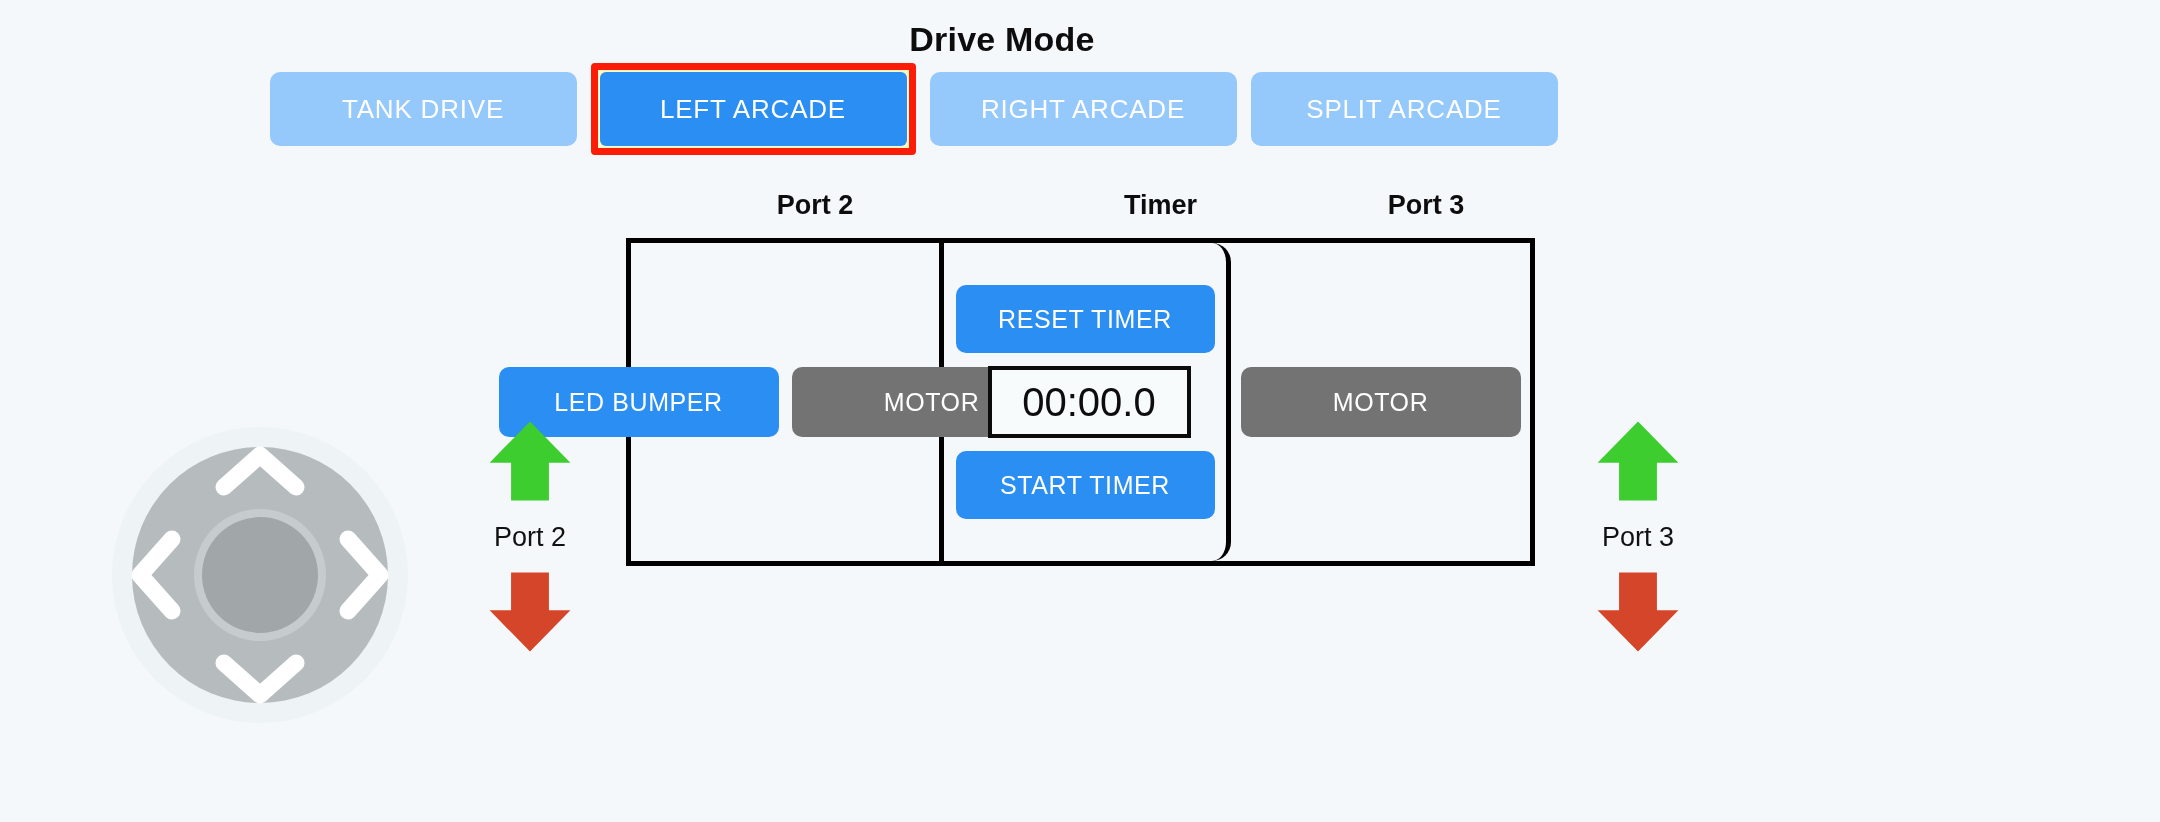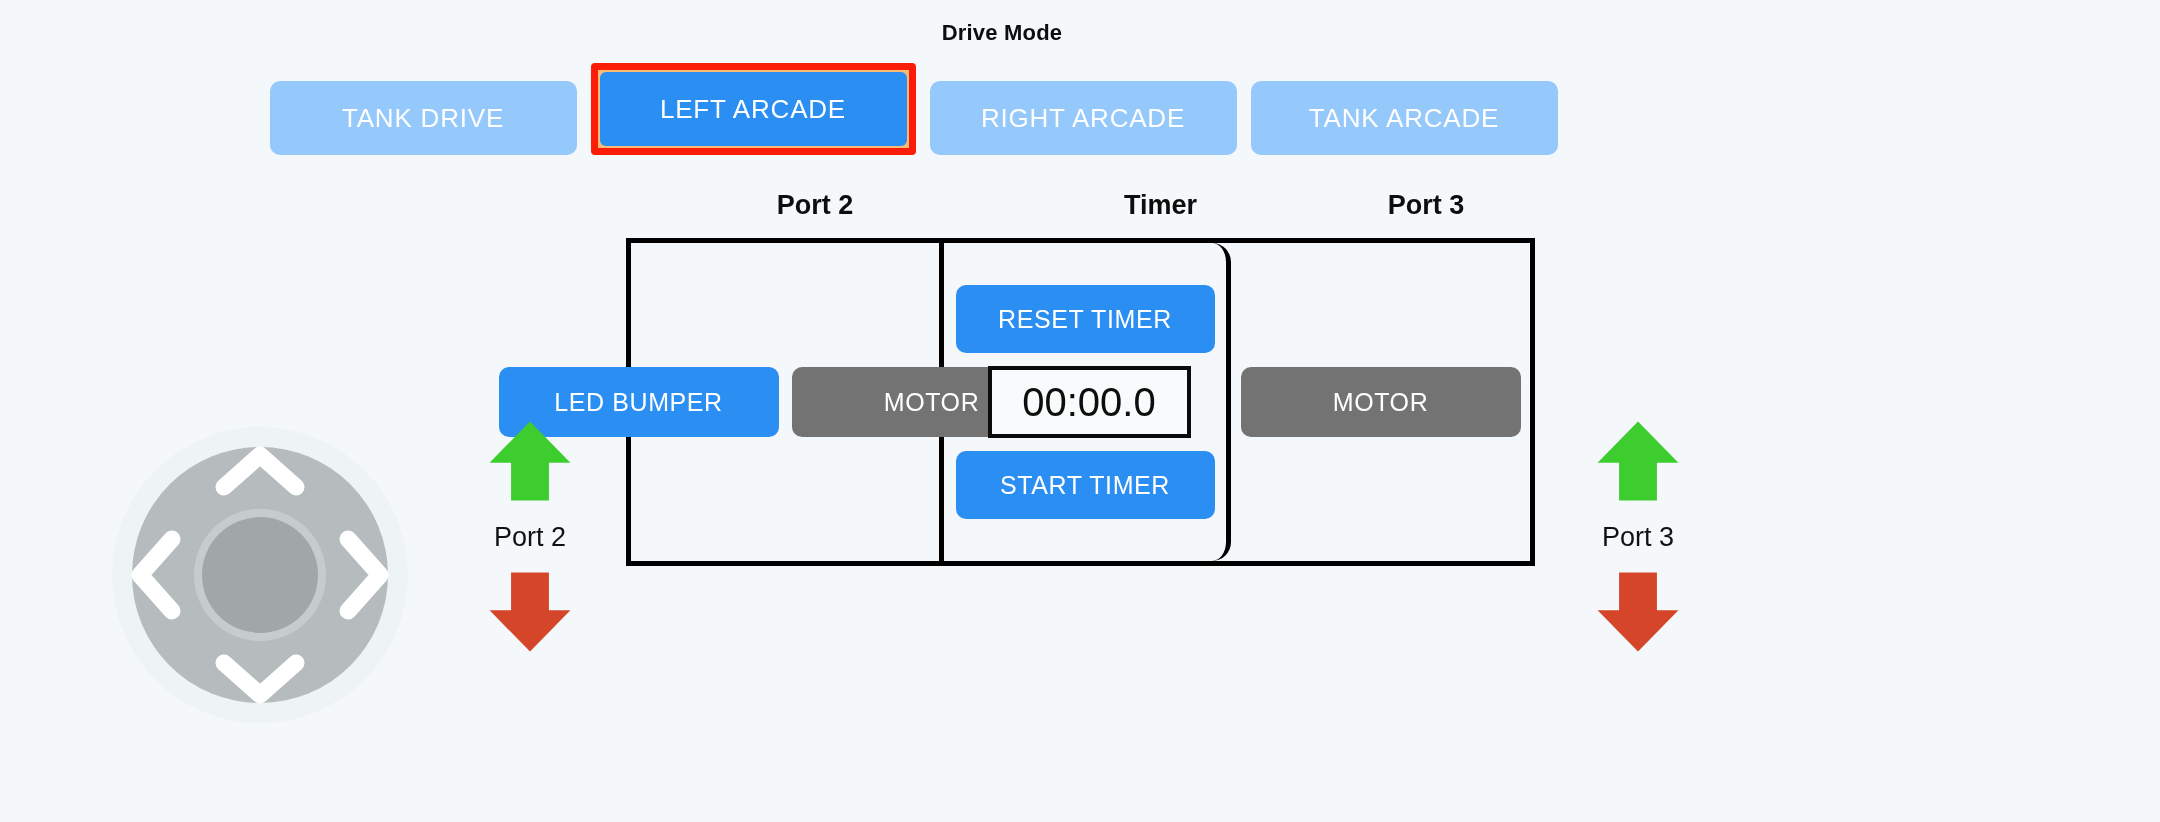--- a/index.html
+++ b/index.html
@@ -16,35 +16,35 @@
     -webkit-font-smoothing: antialiased;
   }
 
   
   #drive-mode-title {
     position: absolute;
     top: 20px;
     left: 0;
     width: 2004px;
     text-align: center;
-    font-size: 22px;
+    font-size: 34px;
     font-weight: bold;
     color: #0d0d0d;
     letter-spacing: 0.2px;
   }
 
   
   #mode-row {
     position: absolute;
     top: 72px;
     left: 0;
     width: 1827px;
     display: flex;
     justify-content: center;
-    align-items: flex-end;
+    align-items: flex-start;
     gap: 14px;
   }
   .mode-btn {
     width: 307px;
     height: 74px;
     border: none;
     border-radius: 10px;
     background: #95c8fb;
     color: #ffffff;
     font-size: 26px;
@@ -61,21 +61,21 @@
     background: #2b8ef2;
   }
   .mode-wrap {
     display: inline-block;
     line-height: 0;
   }
   .mode-wrap.selected {
     border: 7px solid #fb1d07;
     border-radius: 4px;
     padding: 2px;
-    background: #fdba74;
+    background: #fef9c3;
     margin-top: -9px;
   }
   .mode-wrap.selected .mode-btn {
     border-radius: 6px;
   }
 
   
   .col-caption {
     position: absolute;
     font-size: 27px;
@@ -215,21 +215,21 @@
 
   <span class="mode-wrap selected">
     <button class="mode-btn active" type="button">LEFT ARCADE</button>
   </span>
 
   <span class="mode-wrap">
     <button class="mode-btn" type="button">RIGHT ARCADE</button>
   </span>
 
   <span class="mode-wrap">
-    <button class="mode-btn" type="button">TANK ARCADE</button>
+    <button class="mode-btn" type="button">SPLIT ARCADE</button>
   </span>
 
 </div>
 
 <div class="col-caption" id="caption-port2">Port 2</div>
 <div class="col-caption" id="caption-timer">Timer</div>
 <div class="col-caption" id="caption-port3">Port 3</div>
 
 <div id="control-panel">
 

